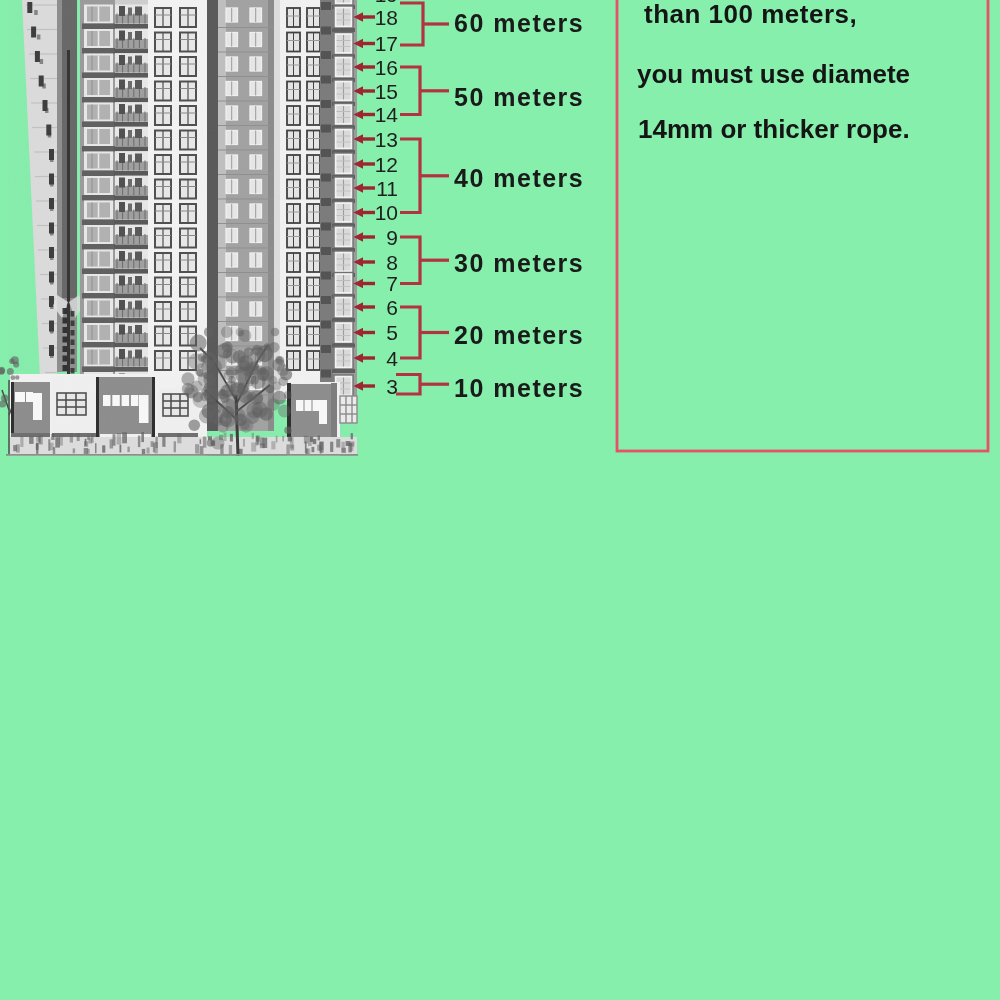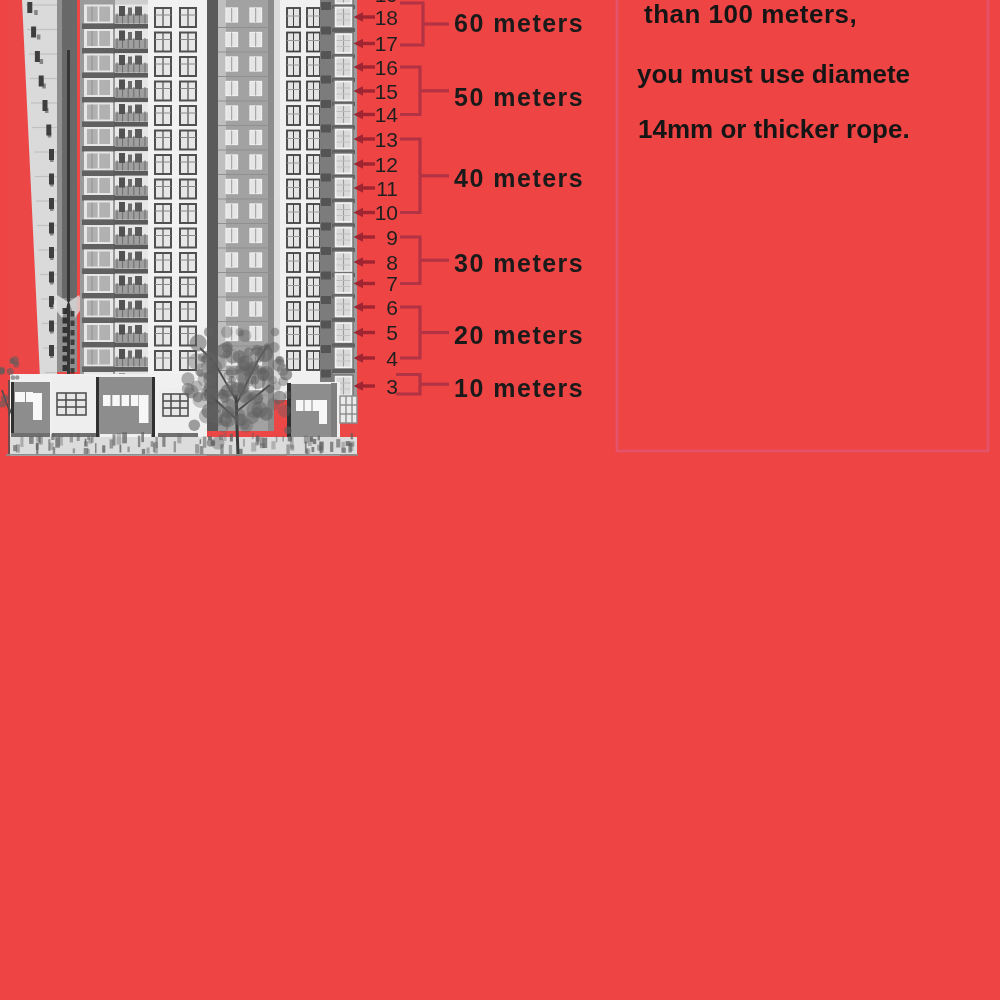--- a/index.html
+++ b/index.html
@@ -1,17 +1,17 @@
 <!DOCTYPE html>
 <html><head>
 <meta charset="utf-8">
 <title>rope height diagram</title>
 <style>
   html,body { margin:0; padding:0; background:#ffffff; }
-  #page { position:relative; width:1000px; height:1000px; background:#ef4444; overflow:hidden; }
+  #page { position:relative; width:1000px; height:1000px; background:#86efac; overflow:hidden; }
   svg { position:absolute; left:0; top:0; }
 </style>
 </head>
 <body>
 <div id="page">
 <svg width="1000" height="1000" viewBox="0 0 1000 1000">
 
 <g>
 
 <polygon points="22,0 57,0 57,378 40,378" fill="#dcdcdc"></polygon>

